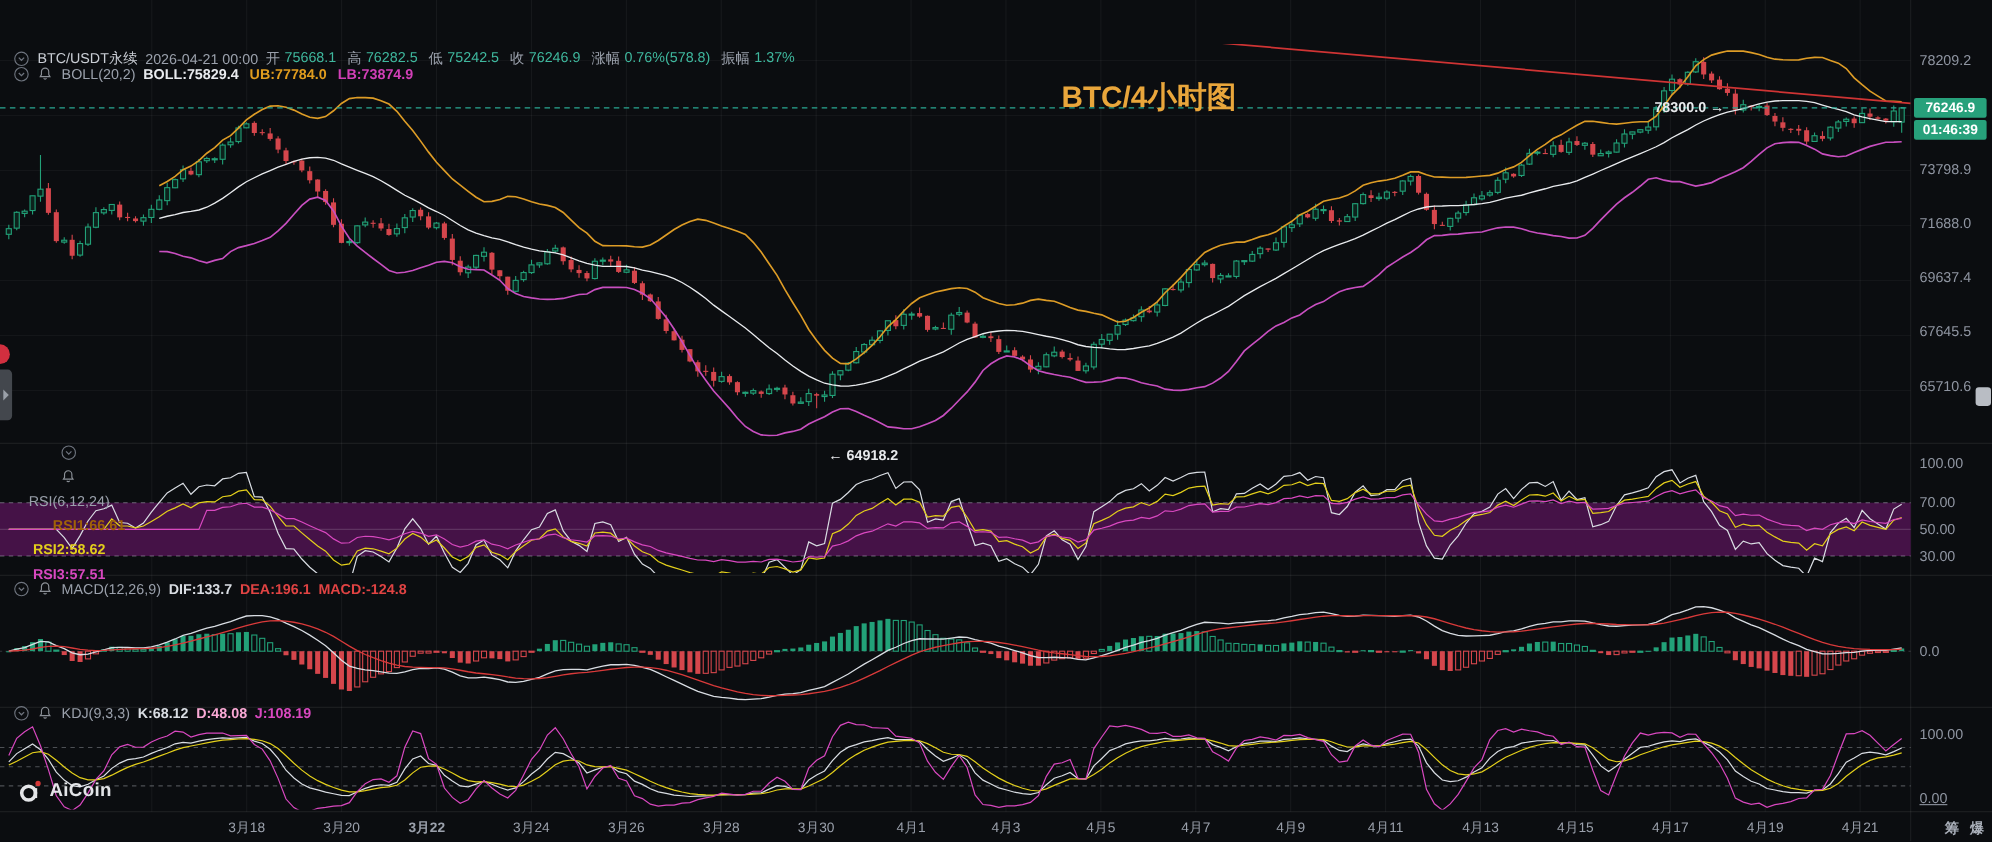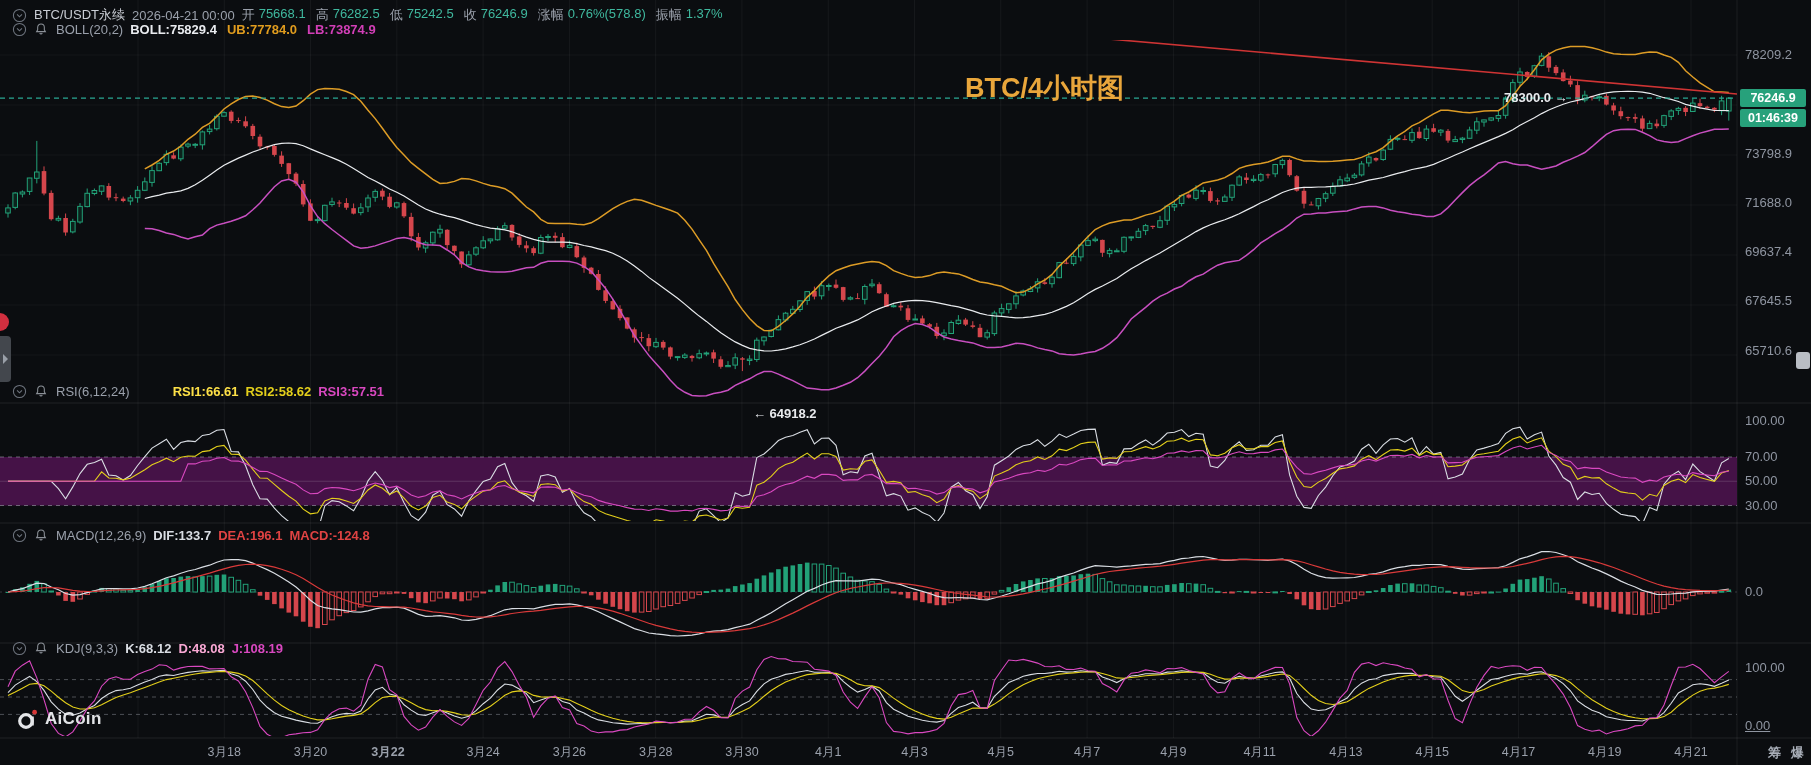--- a/index.html
+++ b/index.html
@@ -2,21 +2,21 @@
 <html><head>
 <meta charset="utf-8">
 <style>
   html,body{margin:0;padding:0;background:#0b0d10;}
   body{width:1811px;height:765px;overflow:hidden;position:relative;
        font-family:"Liberation Sans","DejaVu Sans",sans-serif;
        -webkit-font-smoothing:antialiased;}
   .stage{position:absolute;inset:0;width:1811px;height:765px;}
   svg#chart-svg{position:absolute;left:0;top:0;}
   .hdr{position:absolute;display:flex;align-items:center;gap:7px;font-size:13px;
-       color:#9aa0ab;white-space:nowrap;z-index:5;}
+       color:#9aa0ab;white-space:nowrap;z-index:5;margin-top:38px;}
   .hdr .sym{color:#c9cdd4;}
   .pair{display:flex;gap:4px;}
   .icn{width:15px;height:15px;display:inline-block;flex:0 0 auto;cursor:pointer;}
   .pane-label{position:absolute;display:flex;align-items:center;gap:7px;font-size:13px;
        color:#9aa0ab;white-space:nowrap;z-index:5;}
   .pane-label b{font-weight:700;}
   .axis-label{position:absolute;left:1745px;font-size:13px;color:#8f95a1;height:16px;
        line-height:16px;}
   .time-label{position:absolute;top:744px;width:70px;margin-left:-35px;text-align:center;
        font-size:12.5px;color:#9aa0ab;}
@@ -886,31 +886,31 @@
         </svg>
     </span>
     <span>BOLL(20,2)</span>
     <span id="boll-items" style="display:flex;gap:10px;font-weight:700;">
         <span style="color: rgb(233, 235, 239);">BOLL:75829.4</span>
         <span style="color: rgb(224, 156, 30);">UB:77784.0</span>
         <span style="color: rgb(210, 63, 183);">LB:73874.9</span>
       </span>
   </div>
 
-  <div class="pane-label" id="row-rsi" style="left:12px;top:384px;">
+  <div class="pane-label" id="row-rsi" style="left:12px;top:404px;flex-direction:column;">
       <span class="icn"><svg viewBox="0 0 16 16" width="15" height="15">
           <circle cx="8" cy="8" r="6.5" stroke="#6e747e" fill="none" stroke-width="1.1"></circle>
           <path d="M5.4 6.8l2.6 2.6 2.6-2.6" stroke="#6e747e" fill="none" stroke-width="1.2"></path>
         </svg></span>
       <span class="icn"><svg viewBox="0 0 16 16" width="14" height="14">
           <path d="M8 2.2a3.8 3.8 0 0 0-3.8 3.8v3L3 11h10l-1.2-2V6A3.8 3.8 0 0 0 8 2.2z" fill="none" stroke="#8b9097" stroke-width="1.2"></path>
           <path d="M6.6 12.6a1.5 1.5 0 0 0 2.8 0" stroke="#8b9097" fill="none" stroke-width="1.2"></path>
         </svg></span>
       <span>RSI(6,12,24)</span>
-      <b style="color: #fde047; padding-left: 36px;">RSI1:66.61</b>
+      <b style="color: #a16207; padding-left: 36px;">RSI1:66.61</b>
       <b style="color: rgb(227, 207, 27);">RSI2:58.62</b>
       <b style="color: rgb(217, 72, 192);">RSI3:57.51</b>
     </div>
   <div class="pane-label" id="row-macd" style="left:12px;top:528px;">
       <span class="icn"><svg viewBox="0 0 16 16" width="15" height="15">
           <circle cx="8" cy="8" r="6.5" stroke="#6e747e" fill="none" stroke-width="1.1"></circle>
           <path d="M5.4 6.8l2.6 2.6 2.6-2.6" stroke="#6e747e" fill="none" stroke-width="1.2"></path>
         </svg></span>
       <span class="icn"><svg viewBox="0 0 16 16" width="14" height="14">
           <path d="M8 2.2a3.8 3.8 0 0 0-3.8 3.8v3L3 11h10l-1.2-2V6A3.8 3.8 0 0 0 8 2.2z" fill="none" stroke="#8b9097" stroke-width="1.2"></path>

